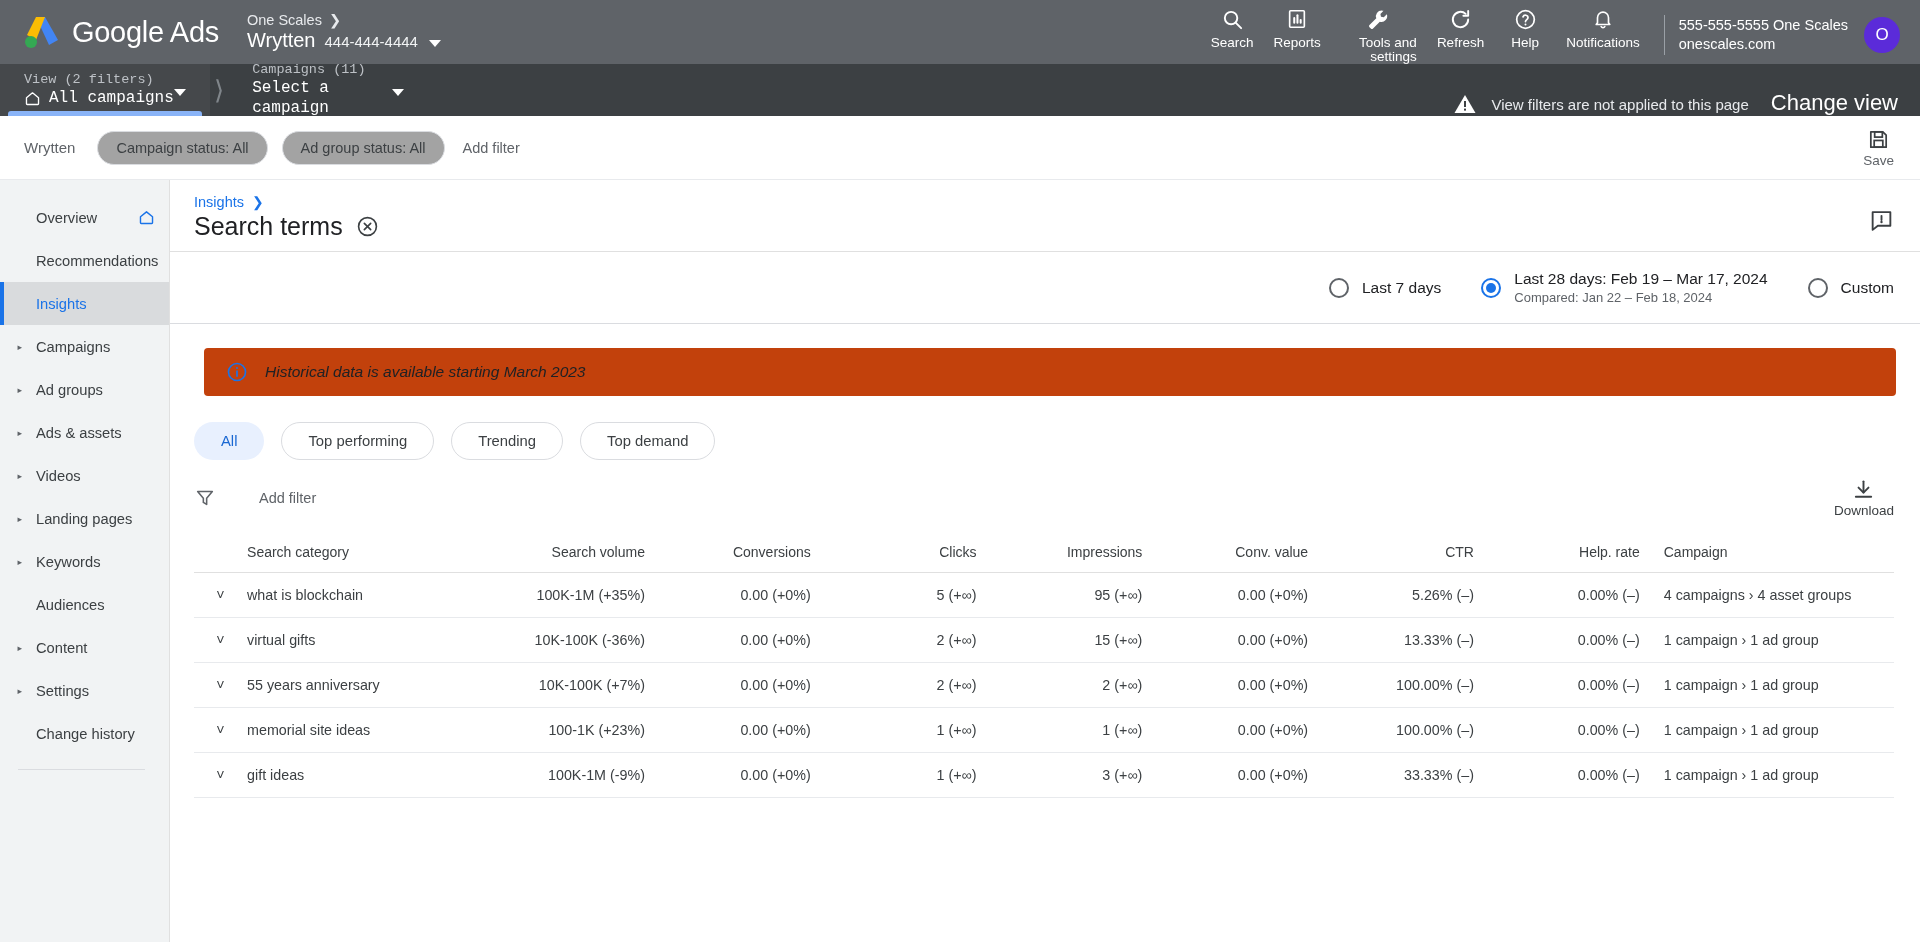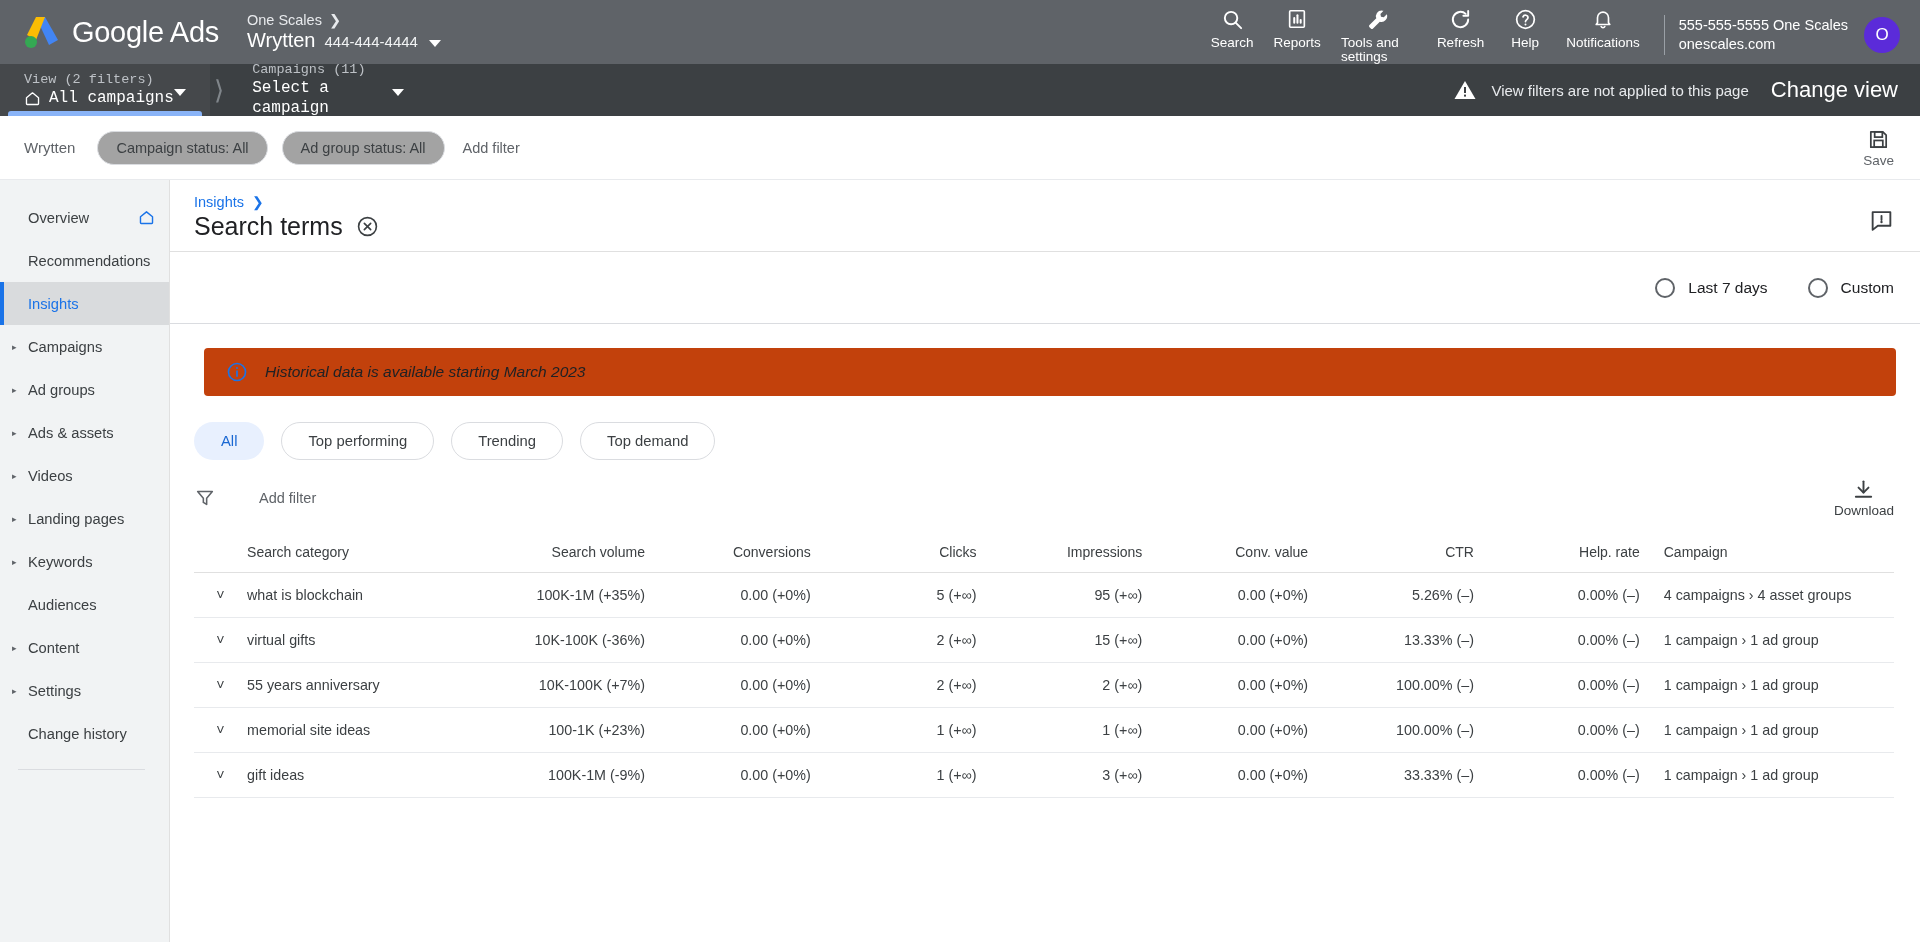--- a/index.html
+++ b/index.html
@@ -29,21 +29,21 @@
     border-right: 6px solid transparent; border-top: 7px solid #fff;
     display: inline-block; margin-left: 2px;
   }
 
   .top-actions { margin-left: auto; display: flex; align-items: flex-start; height: 64px; padding-top: 6px; }
   .taction {
     display: flex; flex-direction: column; align-items: center; justify-content: flex-start;
     color: #fff; width: auto; min-width: 62px; padding: 0 10px; cursor: pointer; gap: 4px;
   }
   .taction .ico { height: 26px; display: flex; align-items: center; justify-content: center; }
-  .taction .lbl { font-size: 13.5px; text-align: left; line-height: 14px; max-width: 76px; }
+  .taction .lbl { font-size: 13.5px; text-align: right; line-height: 14px; max-width: 76px; }
   .divider-v { width: 1px; height: 40px; background: #9aa0a6; margin: 0 14px; align-self: center; }
   .acct-right { color: #fff; font-size: 14.5px; line-height: 19px; align-self: center; }
   .avatar {
     width: 36px; height: 36px; border-radius: 50%; background: #5b2bd9;
     color: #fff; display: flex; align-items: center; justify-content: center;
     font-size: 17px; margin: 0 20px 0 16px; align-self: center;
   }
 
   
   .viewbar {
@@ -52,21 +52,21 @@
   .vb-seg { display: flex; flex-direction: column; justify-content: center; padding: 0 26px 0 24px; position: relative; font-family: Liberation Mono, monospace; }
   .vb-seg.active { background: #45484b; }
   .vb-seg .t1 { color: #bdc1c6; font-size: 13.5px; line-height: 16px; }
   .vb-seg .t2 { color: #fff; font-size: 16px; display: flex; align-items: center; gap: 8px; line-height: 20px; }
   .vb-caret {
     width: 0; height: 0; border-left: 6px solid transparent; border-right: 6px solid transparent;
     border-top: 7px solid #fff; position: absolute; right: 24px; top: 50%; margin-top: -1px;
   }
   .vb-underline { position: absolute; left: 8px; right: 8px; bottom: 0; height: 5px; background: #8ab4f8; border-radius: 3px 3px 0 0; }
   .vb-chevron { display: flex; align-items: center; color: #80868b; font-size: 26px; padding: 0 4px; }
-  .vb-right { margin-left: auto; display: flex; align-items: center; padding-right: 22px; gap: 22px; }
+  .vb-right { margin-left: auto; display: flex; align-items: flex-end; padding-right: 22px; gap: 22px; }
   .vb-warn { display: flex; align-items: center; gap: 14px; color: #e8eaed; font-size: 15px; }
   .vb-change { color: #fff; font-size: 22px; cursor: pointer; }
 
   
   .filterbar {
     height: 64px; background: #fff; display: flex; align-items: center;
     padding: 0 0 0 24px; border-bottom: 1px solid #e8eaed; position: relative;
   }
   .f-label { color: #5f6368; font-size: 15px; margin-right: 22px; }
   .chip {
@@ -83,21 +83,21 @@
 
   
   .body { display: flex; height: 769px; }
 
   .sidebar {
     width: 170px; background: #f1f3f4; flex: 0 0 170px; padding-top: 16px;
     border-right: 1px solid #e0e0e0; position: relative;
   }
   .nav-item {
     height: 43px; display: flex; align-items: center; padding-left: 12px;
-    color: #3c4043; font-size: 14.7px; cursor: pointer; position: relative; gap: 6px;
+    color: #3c4043; font-size: 14.7px; cursor: pointer; position: relative; gap: 14px; text-align: right;
   }
   .nav-item .arrow { width: 10px; color: #5f6368; font-size: 9px; flex: 0 0 10px; }
   .nav-item .nlbl { white-space: nowrap; }
   .nav-item.selected { background: #d9dbdd; color: #1a73e8; }
   .nav-item.selected::before {
     content: ""; position: absolute; left: 0; top: 0; bottom: 0; width: 4px; background: #1a73e8;
   }
   .nav-item .home-ic { margin-left: auto; margin-right: 14px; color: #1a73e8; }
   .nav-sep { height: 1px; background: #dadce0; margin: 14px 24px 0 18px; }
 
@@ -413,20 +413,27 @@
           <line x1="12" y1="7.5" x2="12" y2="11.5" stroke-linecap="round"></line>
           <line x1="12" y1="13.4" x2="12" y2="13.6" stroke-linecap="round" stroke-width="2.2"></line>
         </svg>
       </span>
     </div>
 
     <div class="daterow">
       <div class="radio-opt">
         <span class="radio"></span>
         <span class="radio-txt"><span class="main-t">Last 7 days</span></span>
+      </div>
+      <div class="radio-opt">
+        <span class="radio on"></span>
+        <span class="radio-txt">
+          <div class="main-t">Last 28 days: Feb 19 – Mar 17, 2024</div>
+          <div class="sub-t">Compared: Jan 22 – Feb 18, 2024</div>
+        </span>
       </div>
       <div class="radio-opt">
         <span class="radio"></span>
         <span class="radio-txt"><span class="main-t">Custom</span></span>
       </div>
     </div>
 
     <div class="content-scroll">
 
       <div class="info-banner">

